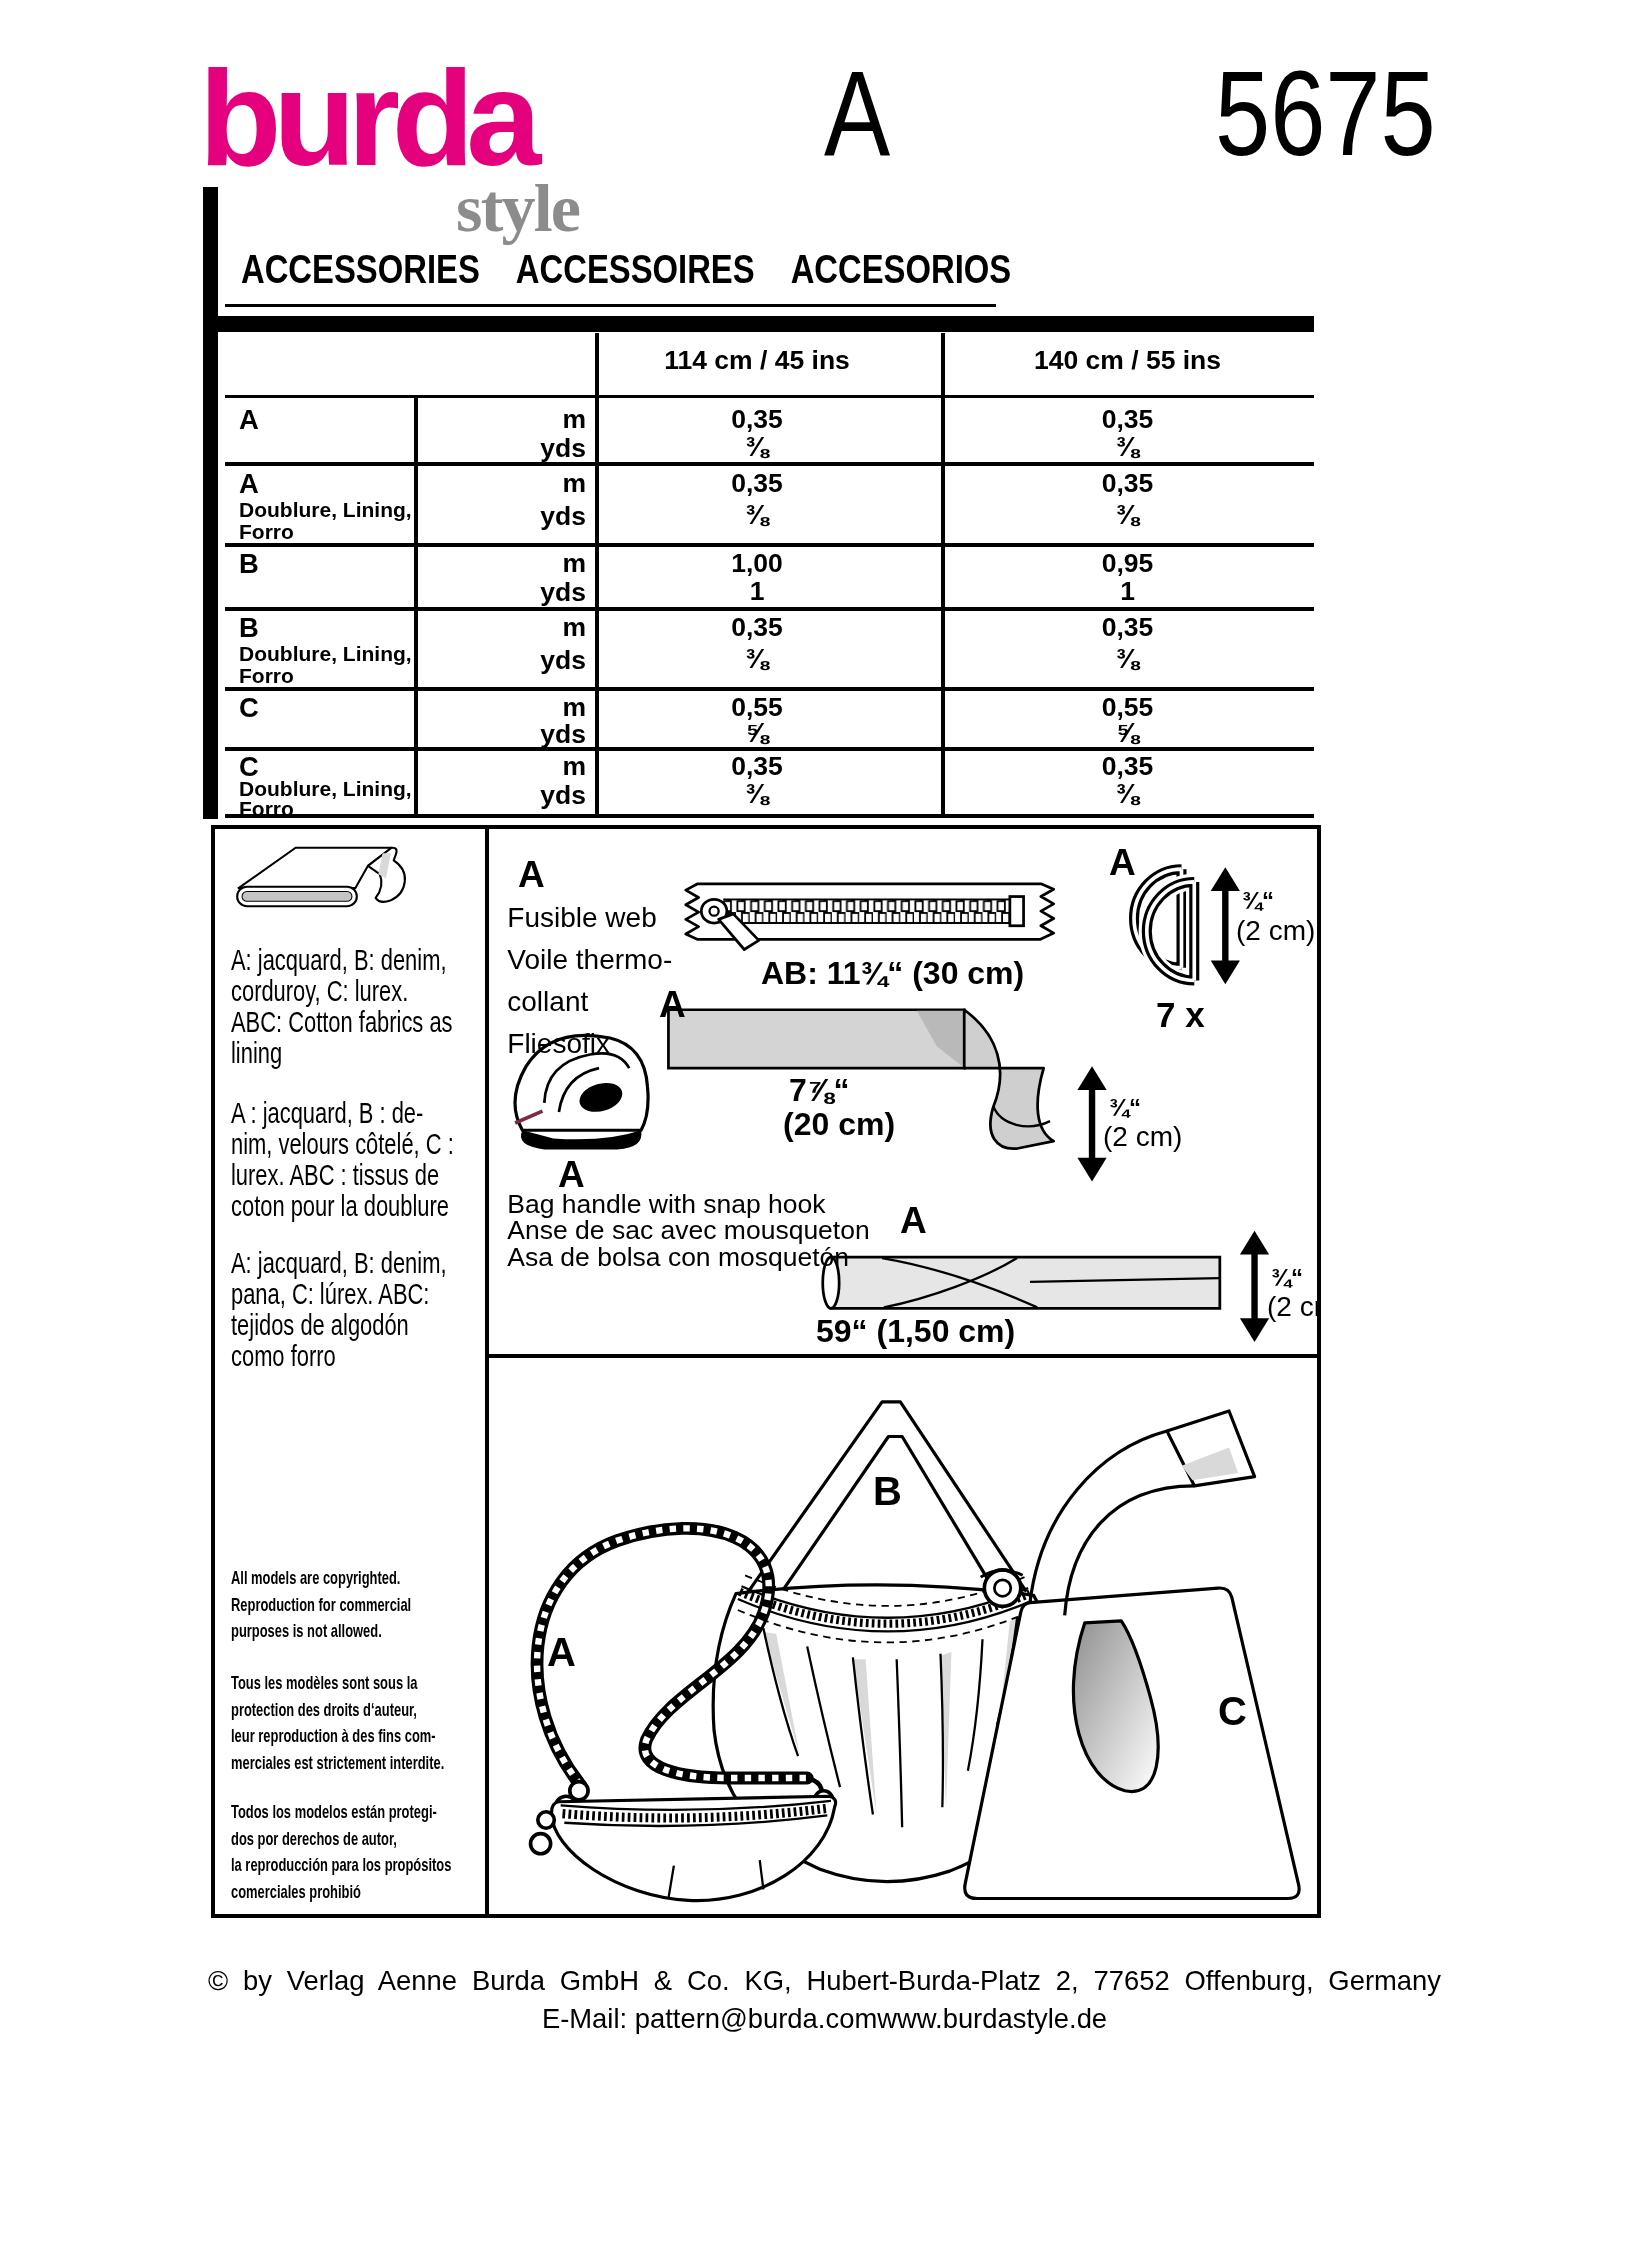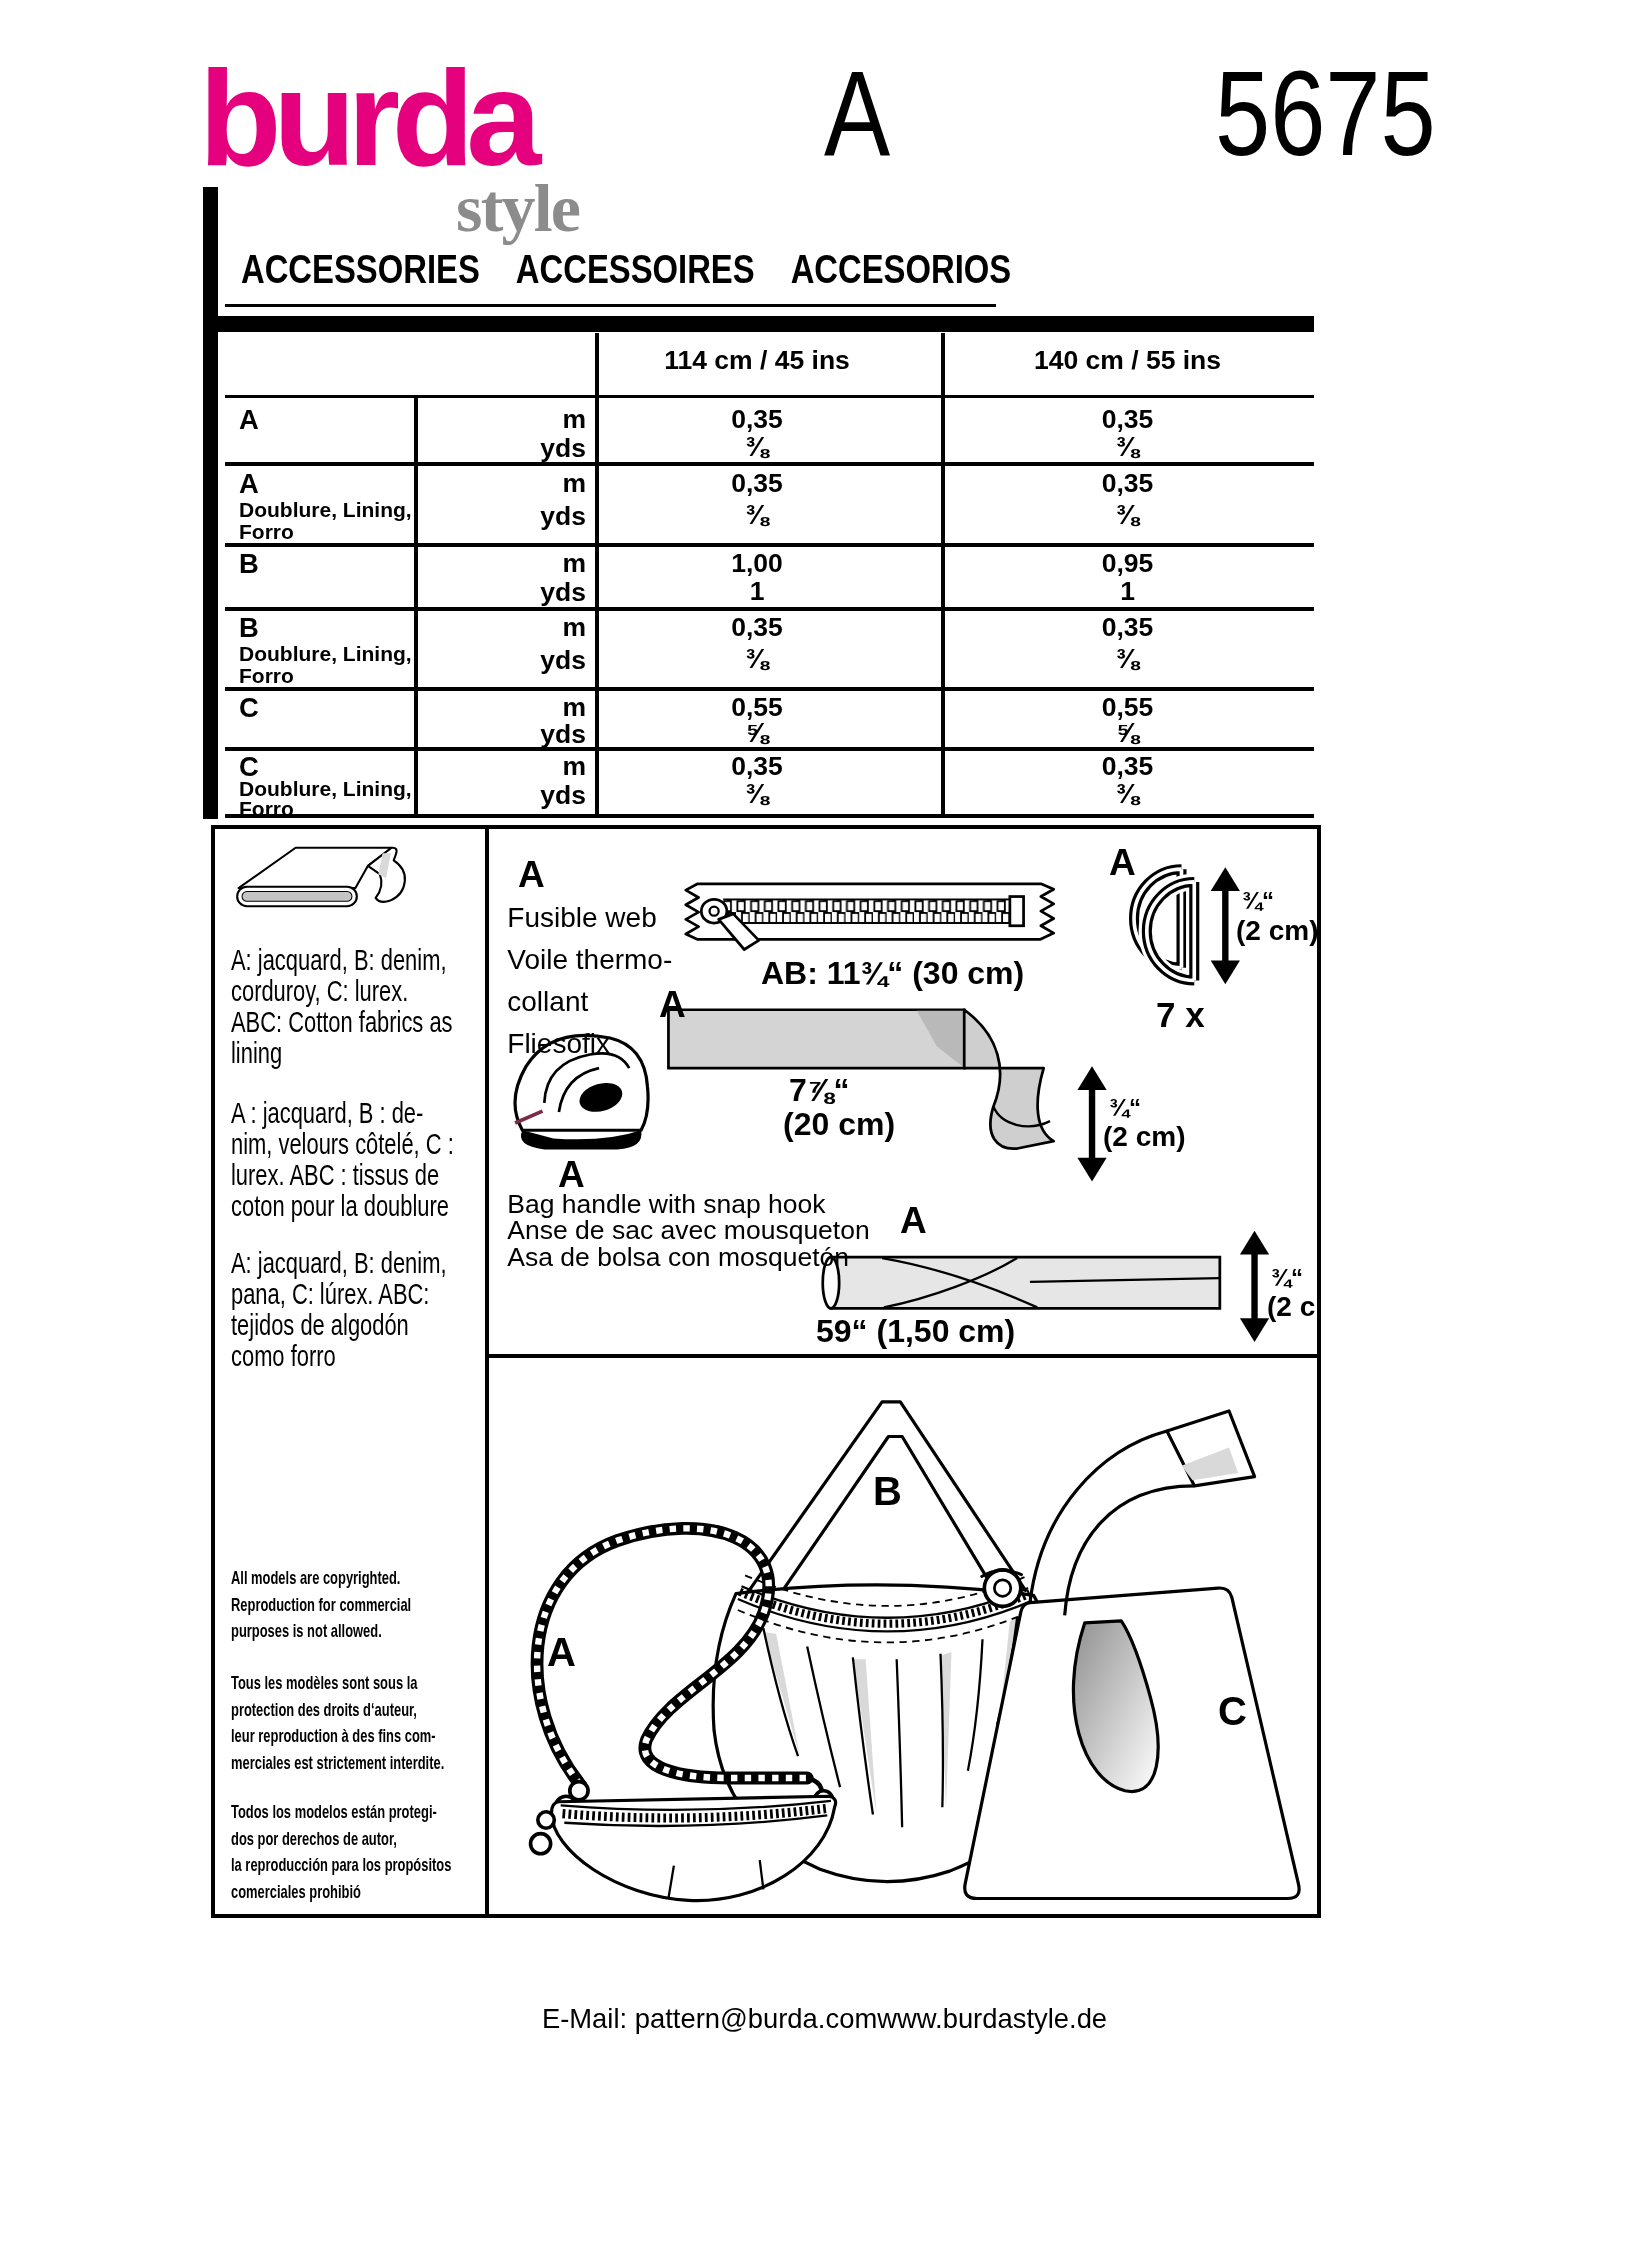--- a/index.html
+++ b/index.html
@@ -19,21 +19,21 @@
   .cell{position:absolute;font-weight:bold;font-size:26.5px;line-height:1}
   .letter{font-size:27.4px;font-weight:bold}
   .sub{font-size:21px;font-weight:bold;line-height:1}
   .unit{text-align:right;width:172px}
   .v1{width:324px;text-align:center}
   .v2{width:373px;text-align:center}
   svg{display:block}
   .lbl{font-size:37px;font-weight:bold;line-height:1}
   .meas{font-size:32px;font-weight:bold;line-height:1}
   .meas-s{font-size:24px;font-weight:bold;line-height:1}
-  .meas-m{font-size:28px;font-weight:bold;line-height:1}
+  .meas-m{font-size:28px;font-weight:normal;line-height:1}
   .note{font-size:28px;line-height:42px}
   .note2{font-size:26.5px;line-height:26.5px}
   .para{font-size:30px;line-height:31px;width:384px}
   .copy{font-size:19px;line-height:26.5px;font-weight:bold;width:420px}
   .foot{font-size:27.4px;line-height:1.2}
   .just{text-align:justify;text-align-last:justify}
   .flexsb{display:flex;justify-content:center}
   .baglbl{font-size:40px;font-weight:bold;line-height:1}
 </style>
 </head>
@@ -310,19 +310,20 @@
         <path d="M592,268 C604,168 668,100 742,80" fill="none" stroke-width="3.5"></path>
         <path d="M630,282 C636,200 682,140 772,140" fill="none" stroke-width="3.5"></path>
         <path d="M652,290 C622,380 650,462 696,474 C734,482 740,430 724,372 C712,328 700,300 692,288 Z" fill="url(#gradC)" stroke-width="3.5"></path>
       </g>
     </svg>
     <div class="t baglbl" style="left:58px;top:274px">A</div>
     <div class="t baglbl" style="left:384px;top:113px">B</div>
     <div class="t baglbl" style="left:729px;top:333px">C</div>
   </div>
 
+  <div class="t foot just" style="left:208px;top:1965px;width:1233px;white-space:normal">©  by  Verlag  Aenne  Burda  GmbH  &amp;  Co.  KG,  Hubert-Burda-Platz  2,  77652  Offenburg,  Germany</div>
   <div class="t foot flexsb" style="left:208px;top:2003px;width:1233px">
     <span>E-Mail: pattern@burda.com</span>
     <span>www.burdastyle.de</span>
   </div>
 
 </div>
 
 
 </body></html>

